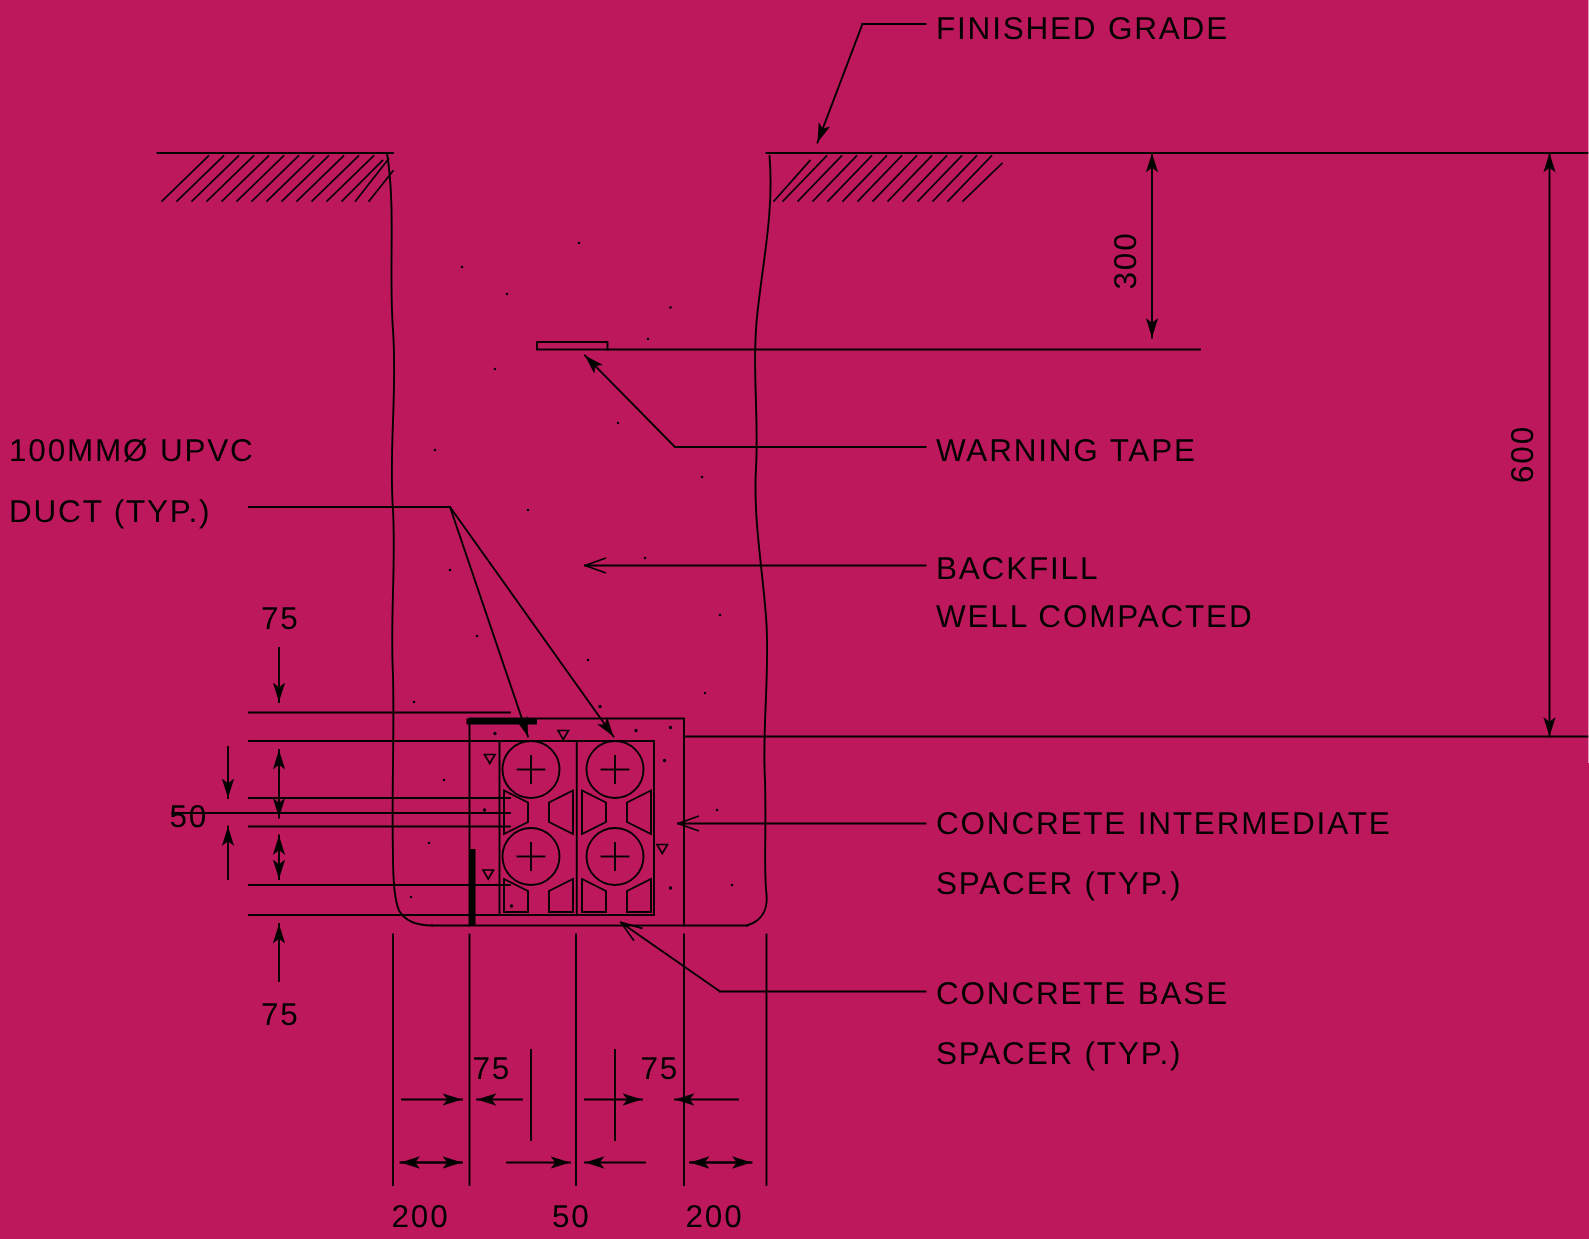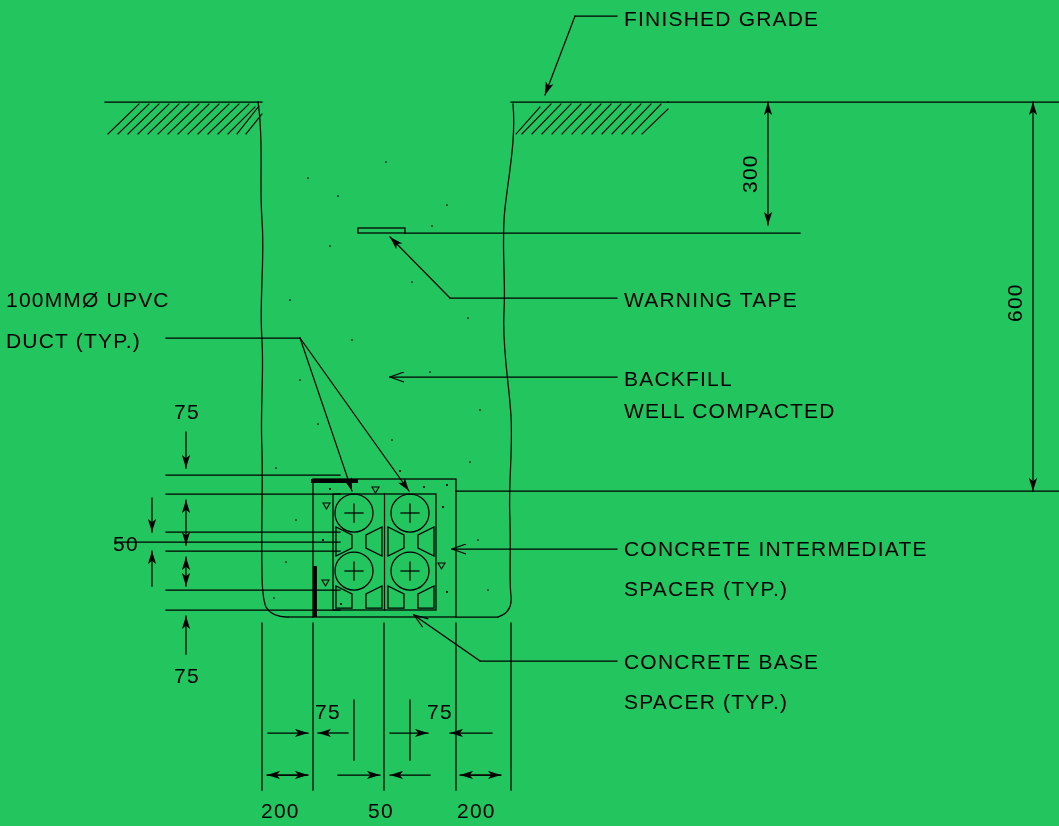--- a/index.html
+++ b/index.html
@@ -1,17 +1,17 @@
 <!DOCTYPE html>
 <html><head>
 <meta charset="utf-8">
 <style>
   html,body{margin:0;padding:0;background:#ffffff;}
   body{font-family:"Liberation Sans",sans-serif;}
-  #sheet{position:relative;width:1059px;height:826px;background:#22c55e;overflow:hidden;}
+  #sheet{position:relative;width:1059px;height:826px;background:#be185d;overflow:hidden;}
   #sheet svg{position:absolute;top:0;left:0;}
   .cadtext{
     font-family:"Liberation Sans",sans-serif;
     font-size:21px;
     letter-spacing:1.2px;
     fill:#000;
     stroke:none;
     white-space:pre;
   }
   .dimtext{

